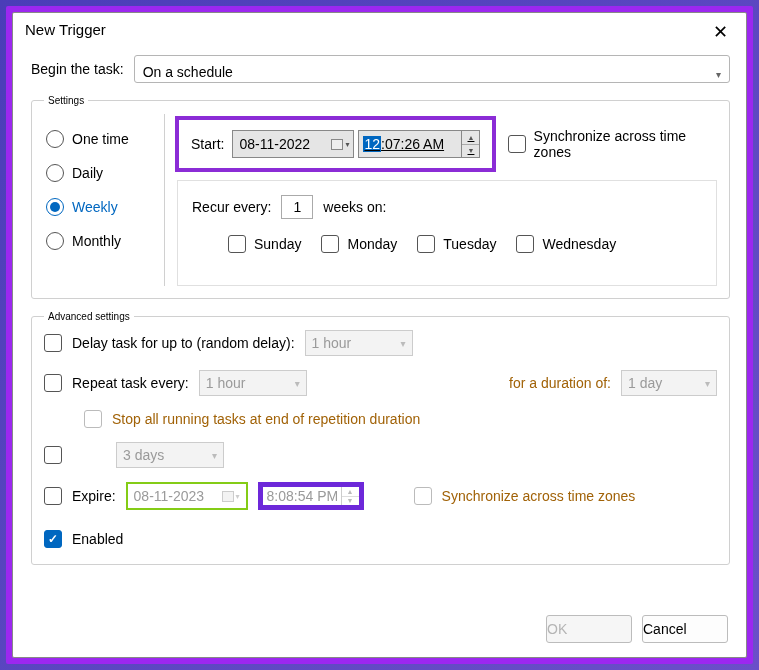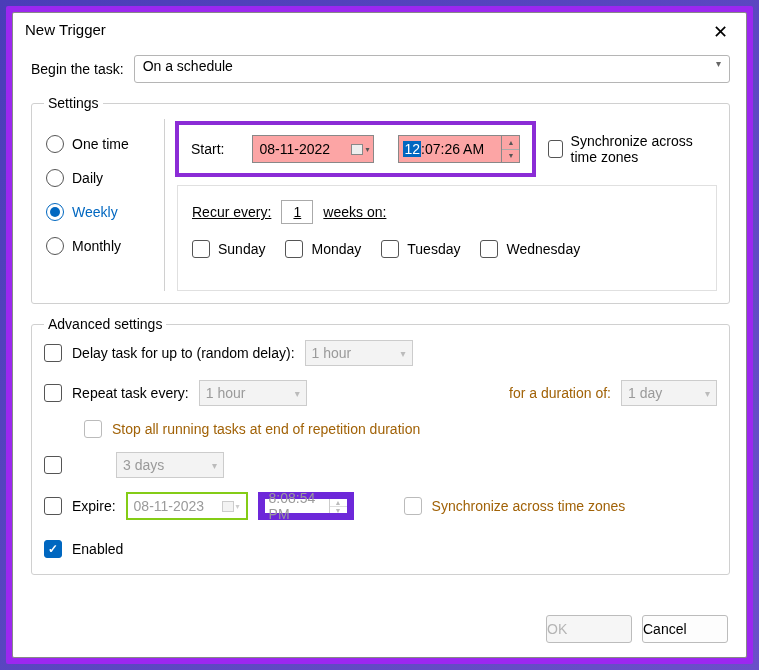--- a/index.html
+++ b/index.html
@@ -49,32 +49,32 @@
   gap: 10px;
   margin-bottom: 12px;
 }
 .dropdown {
   flex: 1;
   border: 1px solid #b5b5b5;
   border-radius: 3px;
   height: 28px;
   padding: 2px 8px;
   display: flex;
-  align-items: flex-start;
+  align-items: flex-end;
   justify-content: space-between;
   background: #fff;
 }
 .chev { font-size: 10px; color: #666; }
 fieldset {
   border: 1px solid #d0d0d0;
   border-radius: 3px;
   padding: 8px 12px 12px 12px;
   margin-bottom: 12px;
 }
-legend { padding: 0 4px; font-size: 14px; }
+legend { padding: 0 4px; font-size: 10px; }
 .settings-body {
   display: flex;
   gap: 12px;
   position: relative;
 }
 .freq-col {
   display: flex;
   flex-direction: column;
   gap: 16px;
   padding: 16px 6px 16px 2px;
@@ -99,38 +99,38 @@
 .radio.checked .radio-circle { border-color: #0067c0; }
 .radio.checked .radio-circle::after {
   content: ""; width: 10px; height: 10px; border-radius: 50%; background: #0067c0;
 }
 .radio.checked .rlabel { color: #0067c0; }
 .right-col { flex: 1; padding-top: 2px; }
 .highlight-box {
   border: 4px solid #8b2cd6;
   display: inline-flex;
   align-items: center;
-  gap: 24px;
+  gap: 4px;
   padding: 10px 12px;
   margin-left: -2px;
 }
 .start-lbl { margin-right: 4px; }
 .date-field, .time-field {
   display: flex; align-items: center;
   border: 1px solid #888;
   height: 28px;
-  background: #fca5a5;
+  background: #e5e5e5;
 }
 .date-field { width: 122px; padding: 0 4px 0 6px; justify-content: space-between; }
 .cal-btn { display: flex; align-items: center; gap: 1px; }
 .cal-icon {
   width: 12px; height: 11px; border: 1px solid #888; background: #eee;
 }
 .tiny-chev { font-size: 8px; color: #555; margin-left: 1px; }
-.time-field { width: 122px; }
+.time-field { width: 122px; text-decoration: underline; }
 .time-text { flex: 1; padding-left: 4px; display: flex; align-items: center; }
 .time-sel { background: #0067c0; color: #fff; padding: 0 1px; }
 .spinner {
   width: 18px; height: 100%; border-left: 1px solid #888;
   display: flex; flex-direction: column;
 }
 .spinner div {
   flex: 1; display: flex; align-items: center; justify-content: center;
   font-size: 7px; color: #555;
 }
@@ -142,47 +142,47 @@
   background: #fff;
 }
 .chk.checked { background: #0067c0; border-color: #0067c0; }
 .chk.checked::after { content: "✓"; color: #fff; font-size: 12px; font-weight: bold; }
 .chk.disabled { border-color: #bbb; }
 .recur-panel {
   border: 1px solid #e0e0e0;
   margin-top: 8px;
   padding: 14px 14px 18px 14px;
 }
-.recur-row1 { display: flex; align-items: center; gap: 10px; margin-bottom: 16px; text-decoration: underline; }
+.recur-row1 { display: flex; align-items: center; gap: 10px; margin-bottom: 16px; }
 .num-in {
   width: 32px; height: 24px; border: 1px solid #aaa; text-align: center;
   display: flex; align-items: center; justify-content: center;
 }
-.days-row { display: flex; gap: 20px; margin-bottom: 14px; }
+.days-row { display: flex; gap: 20px; margin-bottom: 14px; margin-left: 36px; }
 .day { display: flex; align-items: center; gap: 8px; }
 .adv-row {
   display: flex; align-items: center; gap: 10px; margin-bottom: 14px;
 }
 .select-dis {
   border: 1px solid #ccc; background: #f3f3f3; color: #9a9a9a;
   height: 26px; padding: 0 6px; display: flex; align-items: center;
   justify-content: space-between; min-width: 108px;
 }
 .select-dis .chev { color: #bbb; }
 .select-dis.sm { min-width: 96px; }
 .txt-dis { color: #a16207; }
 .indent { margin-left: 40px; }
 .date-dis {
   display: flex; align-items: center; gap: 6px;
   border: 2px solid #84cc16; height: 28px; padding: 0 6px; color: #9a9a9a;
   width: 122px; justify-content: space-between; background: #fff;
 }
 .cal-icon-dis { width: 12px; height: 11px; border: 1px solid #ccc; background: #f3f3f3; }
 .time-dis {
-  display: flex; border: 7px solid #6d28d9; height: 28px; width: 96px; color: #9a9a9a;
+  display: flex; border: 5px solid #6d28d9; height: 28px; width: 106px; color: #9a9a9a;
 }
 .time-dis .time-text { color: #9a9a9a; }
 .spinner-dis {
   width: 18px; border-left: 1px solid #ccc; display: flex; flex-direction: column;
 }
 .spinner-dis div { flex: 1; display: flex; align-items: center; justify-content: center; font-size: 7px; color: #bbb; }
 .spinner-dis div:first-child { border-bottom: 1px solid #ddd; }
 .footer {
   display: flex; justify-content: flex-end; gap: 10px;
   padding: 8px 18px 14px 0;

